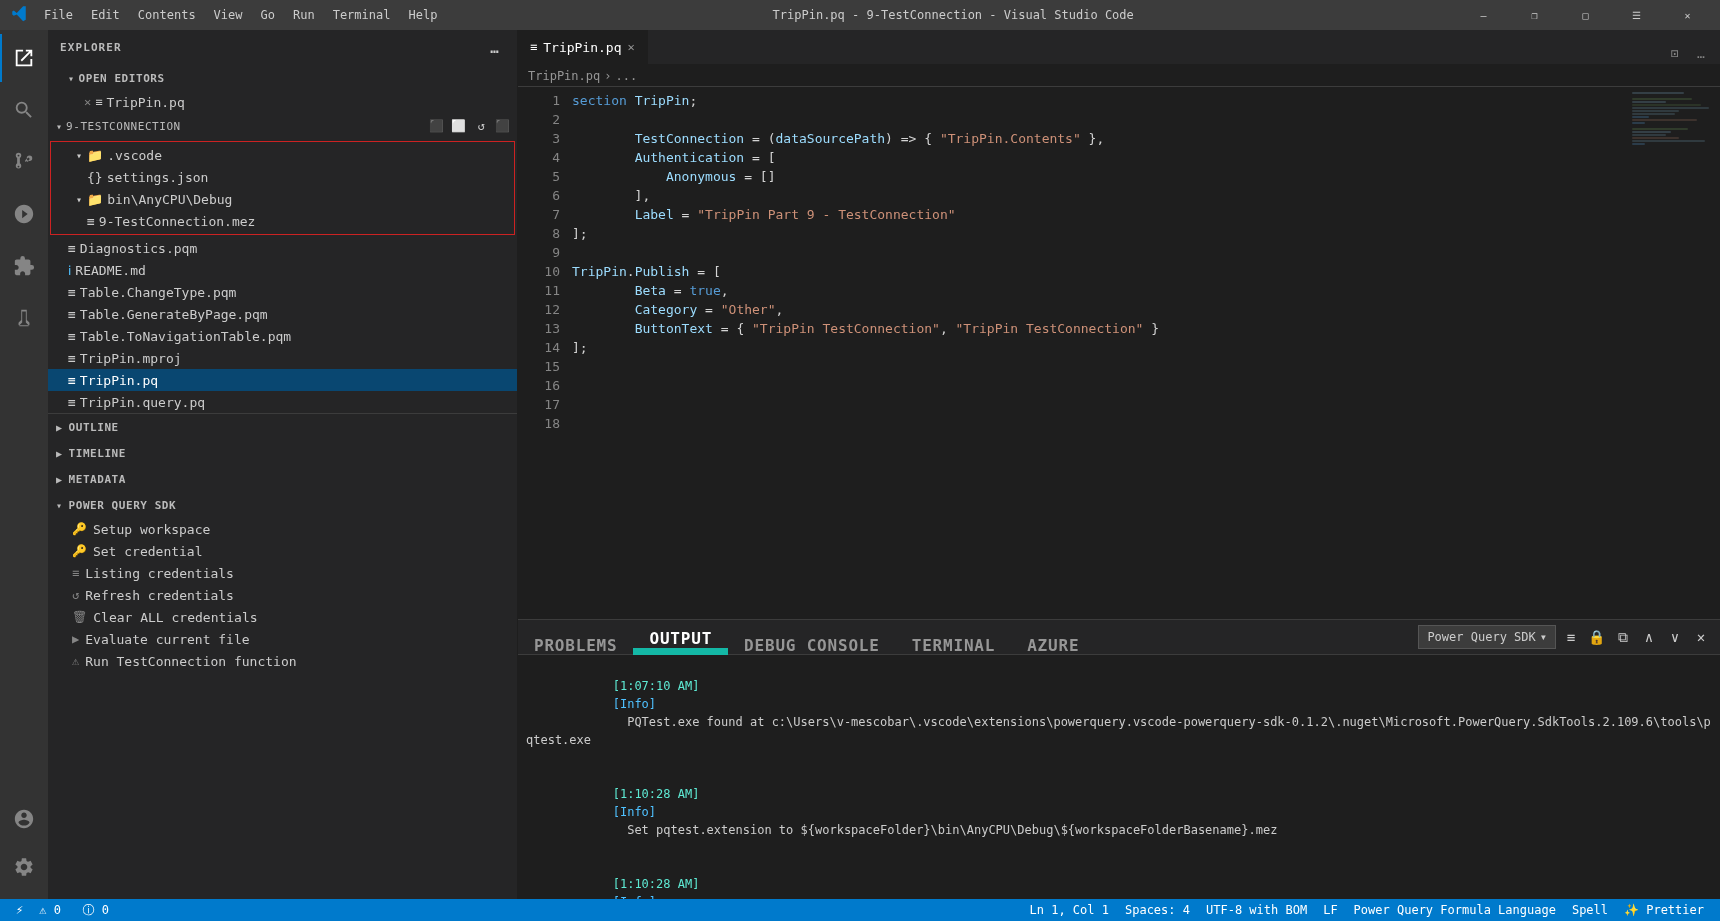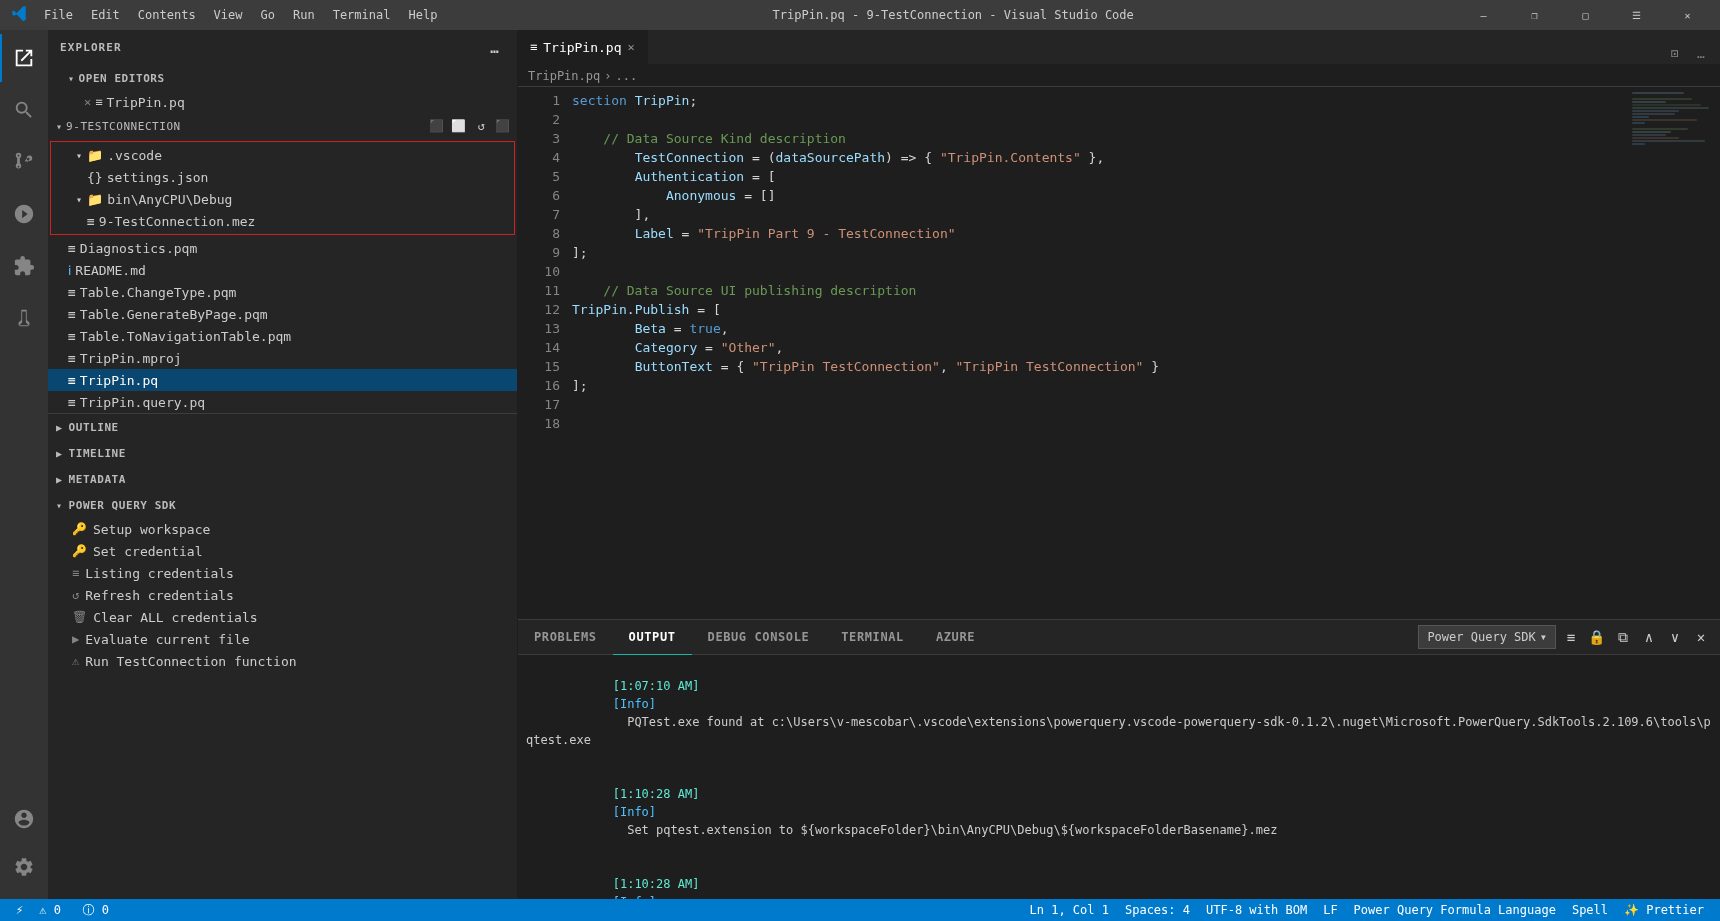--- a/index.html
+++ b/index.html
@@ -352,31 +352,31 @@
       background: #252526;
       display: flex;
       align-items: center;
       border-bottom: 1px solid #3c3c3c;
       flex-shrink: 0;
     }
     .panel-tab {
       height: 35px;
       padding: 0 16px;
       display: flex;
-      align-items: center;
-      cursor: pointer;
-      font-size: 12px;
+      align-items: flex-end;
+      cursor: pointer;
+      font-size: 16px;
       font-weight: 600;
       text-transform: uppercase;
       letter-spacing: 0.05em;
       color: #969696;
     }
     .panel-tab.active {
       color: #ffffff;
-      border-bottom: 1px solid #14b8a6;
+      border-bottom: 7px solid #14b8a6;
     }
     .panel-right-controls {
       margin-left: auto;
       display: flex;
       align-items: center;
       padding-right: 8px;
       gap: 4px;
     }
     .panel-ctrl-btn {
       width: 22px;
@@ -700,29 +700,27 @@
             <div>13</div>
             <div>14</div>
             <div>15</div>
           <div>16</div>
             <div>17</div>
             <div>18</div>
         </div>
         <div class="code-area">
           <div class="code-line"><span class="kw">section </span><span class="id">TripPin</span><span>;</span></div>
           <div class="code-line">&nbsp;</div>
-          <div class="code-line"><span class="comment">    // Data Source Kind description</span></div>
           <div class="code-line"><span>        </span><span class="id">TestConnection</span><span> = (</span><span class="id">dataSourcePath</span><span>) =&gt; { </span><span class="str">"TripPin.Contents"</span><span> },</span></div>
           <div class="code-line"><span>        </span><span class="id">Authentication</span><span> = [</span></div>
           <div class="code-line"><span>            </span><span class="id">Anonymous</span><span> = []</span></div>
           <div class="code-line"><span>        ],</span></div>
           <div class="code-line"><span>        </span><span class="id">Label</span><span> = </span><span class="str">"TripPin Part 9 - TestConnection"</span></div>
           <div class="code-line"><span>];</span></div>
           <div class="code-line">&nbsp;</div>
-          <div class="code-line"><span class="comment">    // Data Source UI publishing description</span></div>
           <div class="code-line"><span class="id">TripPin</span><span>.</span><span class="id">Publish</span><span> = [</span></div>
           <div class="code-line"><span>        </span><span class="id">Beta</span><span> = </span><span class="kw">true</span><span>,</span></div>
           <div class="code-line"><span>        </span><span class="id">Category</span><span> = </span><span class="str">"Other"</span><span>,</span></div>
           <div class="code-line"><span>        </span><span class="id">ButtonText</span><span> = { </span><span class="str">"TripPin TestConnection"</span><span>, </span><span class="str">"TripPin TestConnection"</span><span> }</span></div>
           <div class="code-line"><span>];</span></div>
         </div>
 
         <div class="minimap">
           <div class="minimap-content">
             <div class="minimap-line" style="width:60%;background:#9cdcfe;opacity:0.3;"></div>

